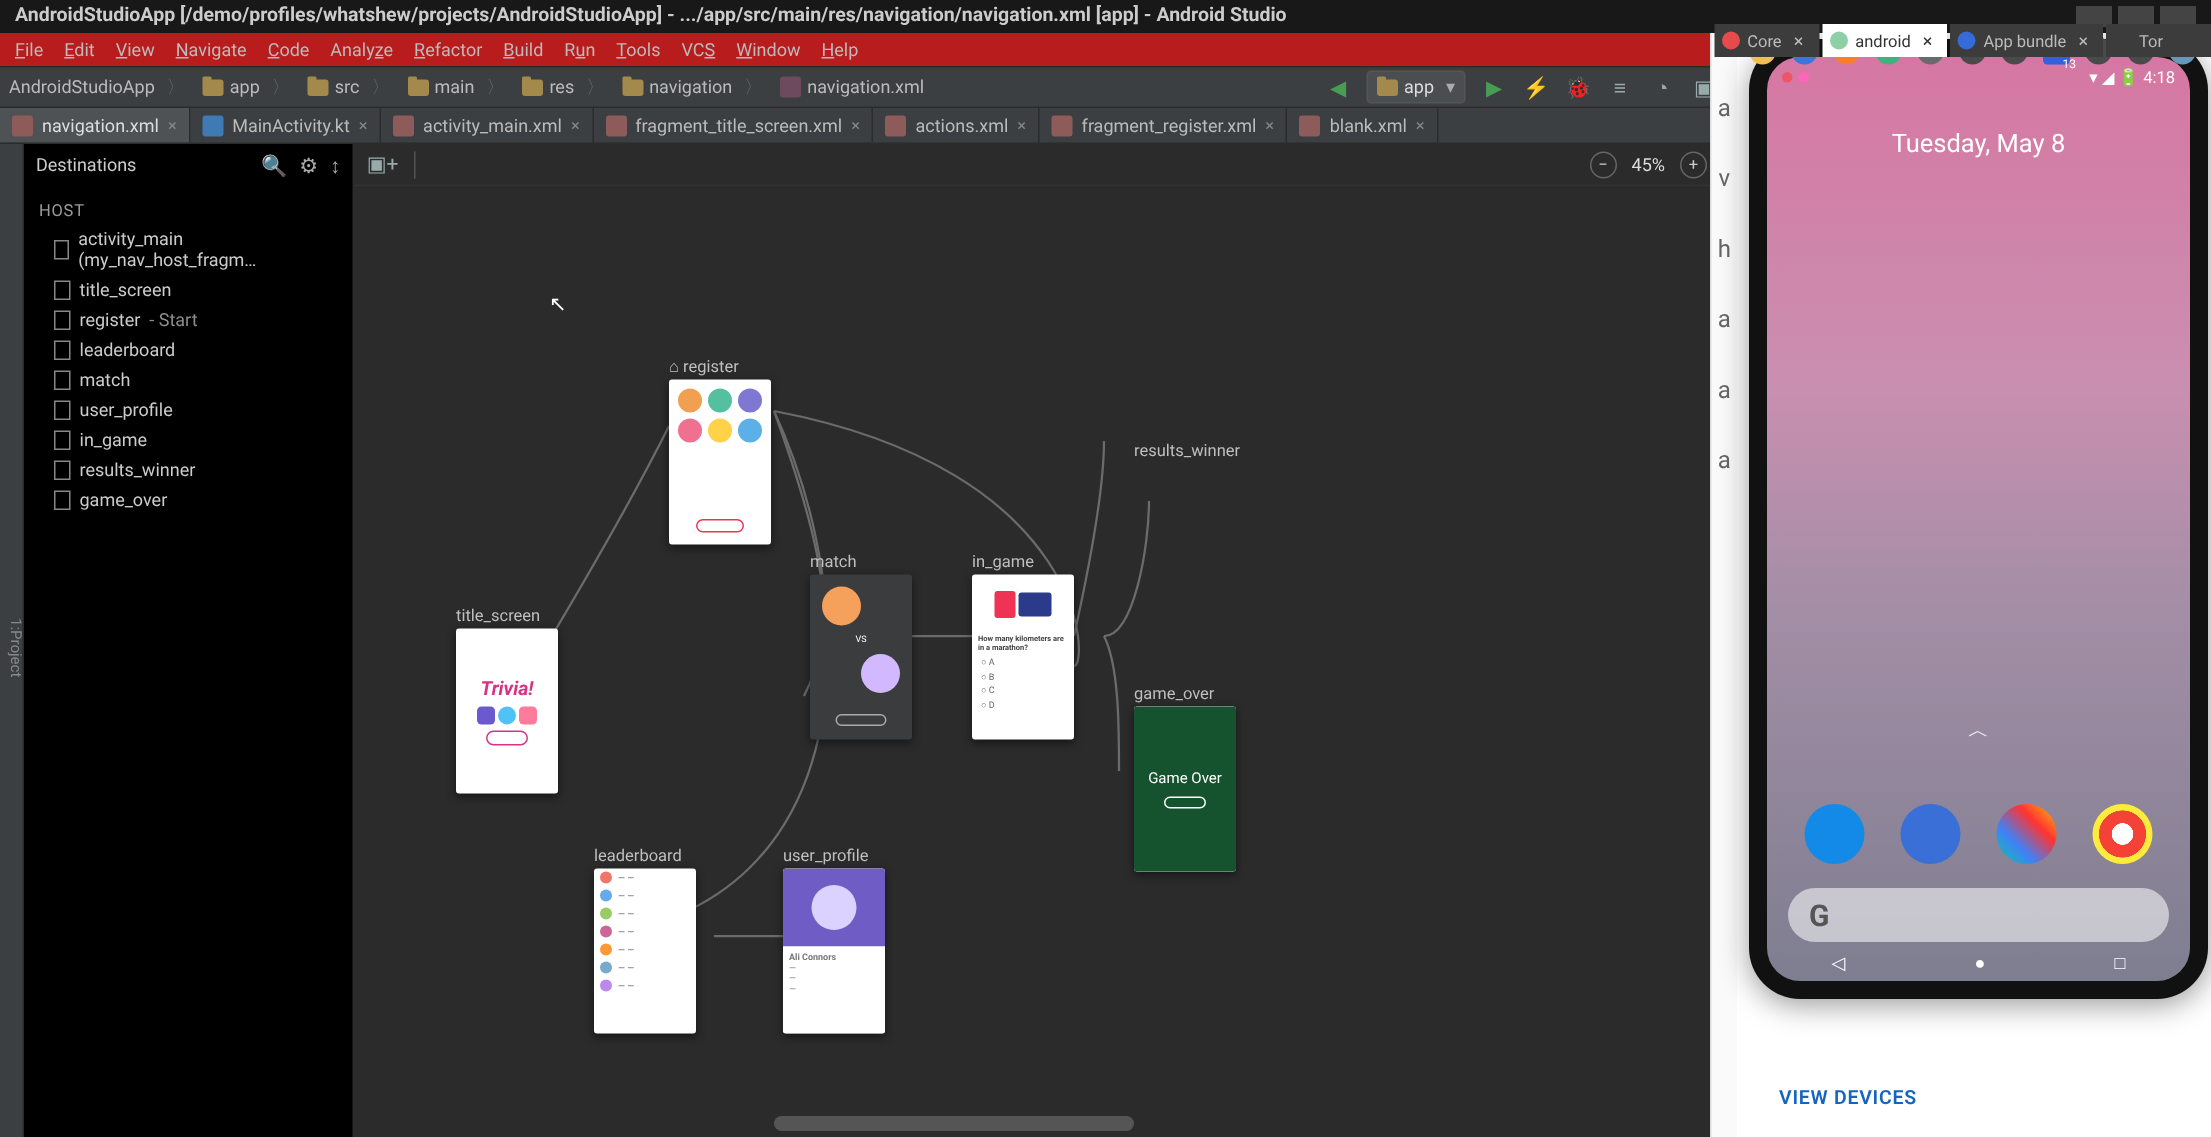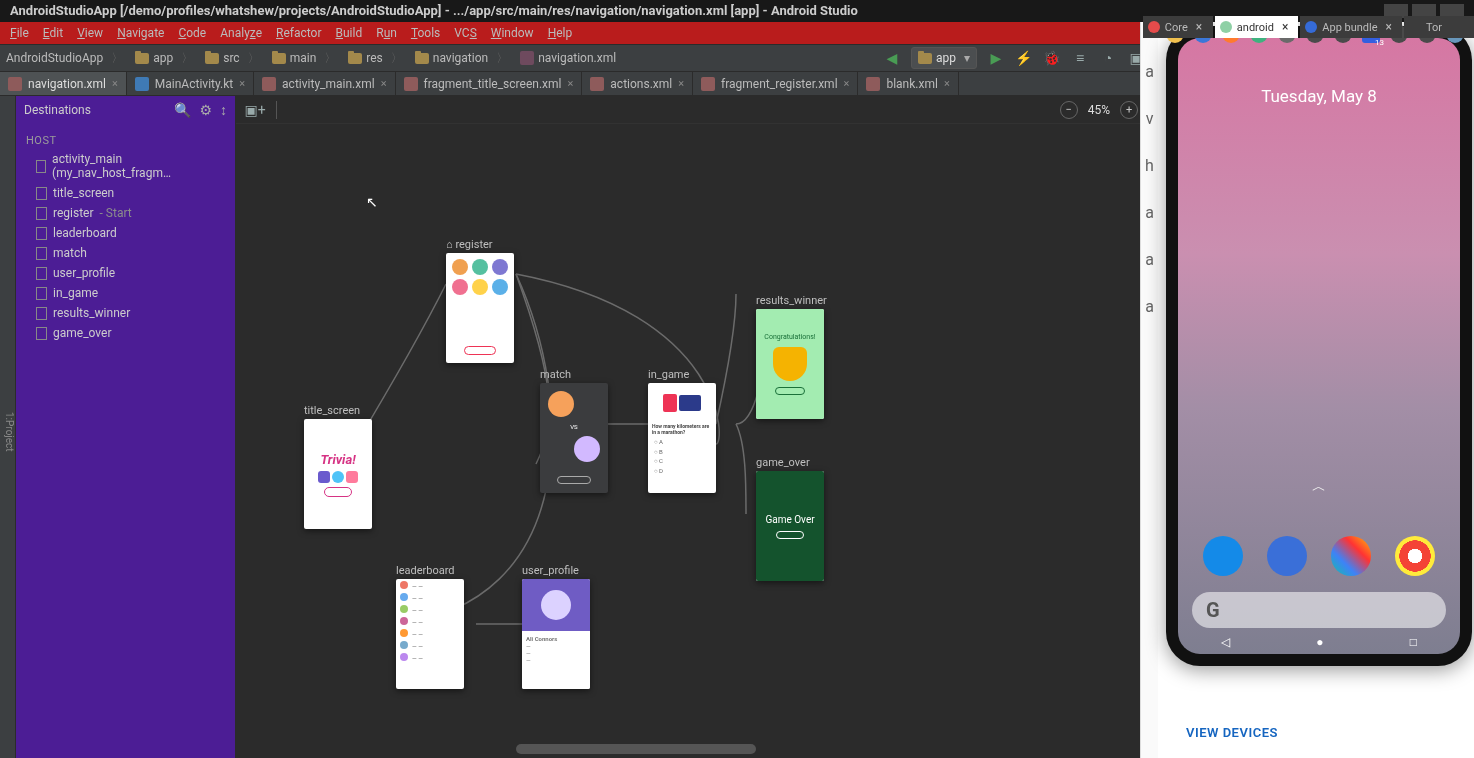--- a/index.html
+++ b/index.html
@@ -47,21 +47,21 @@
 .filetab .ft-icon { width:14px; height:14px; background:#8e5b5b; border-radius:2px; display:inline-block; }
 .filetab .ft-close { color:#888; cursor:pointer; font-size:11px; }
 .filetabs .tabs-right { margin-left:auto; display:flex; align-items:center; gap:8px; padding:0 8px; color:#aaa; }
 
 
 .main { display:flex; height:662px; }
 .leftgutter { width:16px; background:#3c3f41; border-right:1px solid #2b2b2b; display:flex; flex-direction:column; align-items:center; gap:8px; padding-top:10px; color:#888; font-size:10px; writing-mode:vertical-rl; }
 .leftgutter .tabv { cursor:pointer; padding:4px 0; }
 
 
-.dest-panel { width:220px; background:#4c1d95; border-right:1px solid #2b2b2b; display:flex; flex-direction:column; }
+.dest-panel { width:220px; background:#000000; border-right:1px solid #2b2b2b; display:flex; flex-direction:column; }
 .panel-header { height:28px; display:flex; align-items:center; padding:0 8px; gap:8px; color:#ccc; }
 .panel-header .phs { margin-left:auto; display:flex; gap:8px; color:#aaa; }
 .panel-header .phs span { cursor:pointer; font-size:14px; }
 .dest-list { overflow:auto; padding:4px 0; }
 .dest-section { color:#9b9b9b; font-size:11px; padding:6px 10px 2px; letter-spacing:0.5px; }
 .dest-item { display:flex; align-items:center; gap:6px; padding:3px 10px 3px 20px; color:#ccc; cursor:pointer; }
 .dest-item .sq { width:11px; height:13px; border:1px solid #888; display:inline-block; }
 .dest-item .suffix { color:#8c8c8c; }
 
 
@@ -433,27 +433,20 @@
             <span style="width:14px;height:18px;background:#e35;border-radius:2px"></span>
             <span style="width:22px;height:16px;background:#2b3a8a;border-radius:2px"></span>
           </div>
           <div style="font-size:5px;color:#444;padding:0 4px;font-weight:bold">How many kilometers are in a marathon?</div>
           <div style="font-size:6px;color:#666;padding:2px 6px;line-height:1.6">○ A<br>○ B<br>○ C<br>○ D</div>
         </div>
       </div>
 
       <div class="node" style="left:520px;top:170px">
         <div class="node-label">results_winner</div>
-        <div class="node-thumb" style="width:68px;height:110px">
-          <div class="thumb-winner">
-            <span style="font-size:7px;color:#1a7039">Congratulations!</span>
-            <div class="trophy"></div>
-            <span style="width:30px;height:8px;border:1px solid #1a7039;border-radius:5px"></span>
-          </div>
-        </div>
       </div>
 
       <div class="node" style="left:520px;top:332px">
         <div class="node-label">game_over</div>
         <div class="node-thumb" style="width:68px;height:110px">
           <div class="thumb-gameover">
             <span>Game Over</span>
             <span style="width:28px;height:8px;border:1px solid #fff;border-radius:5px"></span>
           </div>
         </div>
@@ -543,20 +536,25 @@
     <span>a</span>
       <span>v</span>
       <span>h</span>
       <span>a</span>
       <span>a</span>
       <span>a</span>
   </div>
   <div class="content">
     <div class="phone">
       <div class="screen">
+        <div class="statusbar">
+          <span style="width:7px;height:7px;border-radius:50%;background:#e56"></span>
+          <span style="width:7px;height:7px;border-radius:50%;background:#f6b;margin-left:4px"></span>
+          <span class="time">▾ ◢ 🔋 <span>4:18</span></span>
+        </div>
         <div class="date">Tuesday, May 8</div>
         <div class="caret">︿</div>
         <div class="dock">
           <span class="app" style="background:#148ae8"></span>
           <span class="app" style="background:#3a6fd8"></span>
           <span class="app" style="background:linear-gradient(45deg,#13c2a3,#3e82f7,#f33,#ffc107)"></span>
           <span class="app" style="background:radial-gradient(circle at 50% 50%,#fff 25%,#f44336 26% 55%,#ffeb3b 56% 75%,#4caf50 76%)"></span>
         </div>
         <div class="searchbar">
           <span style="font-size:20px;font-weight:bold;color:#555">G</span>

